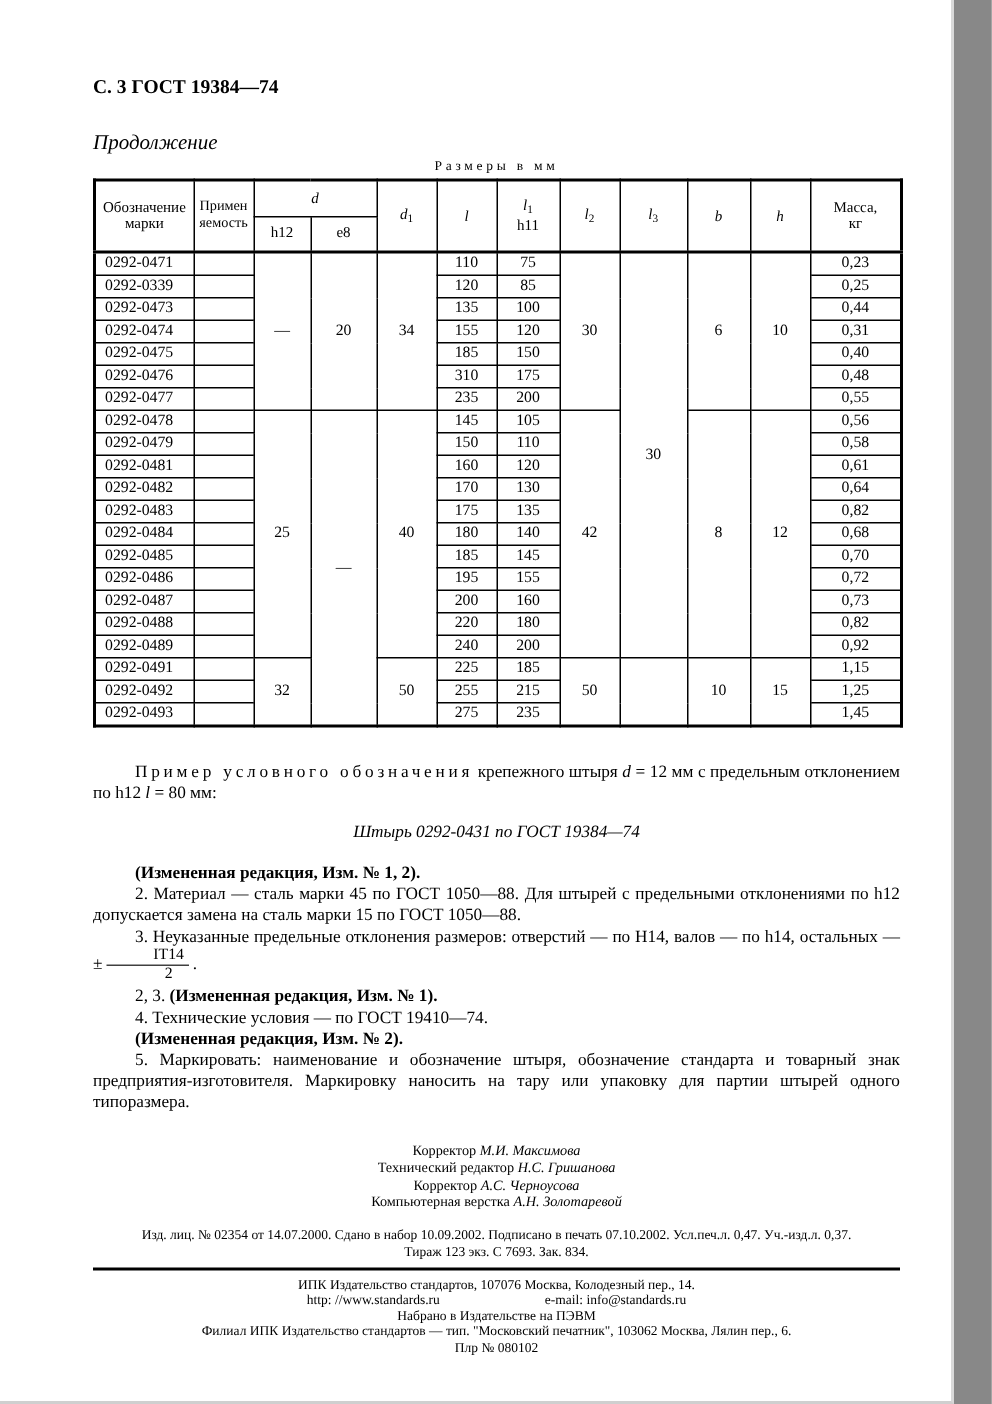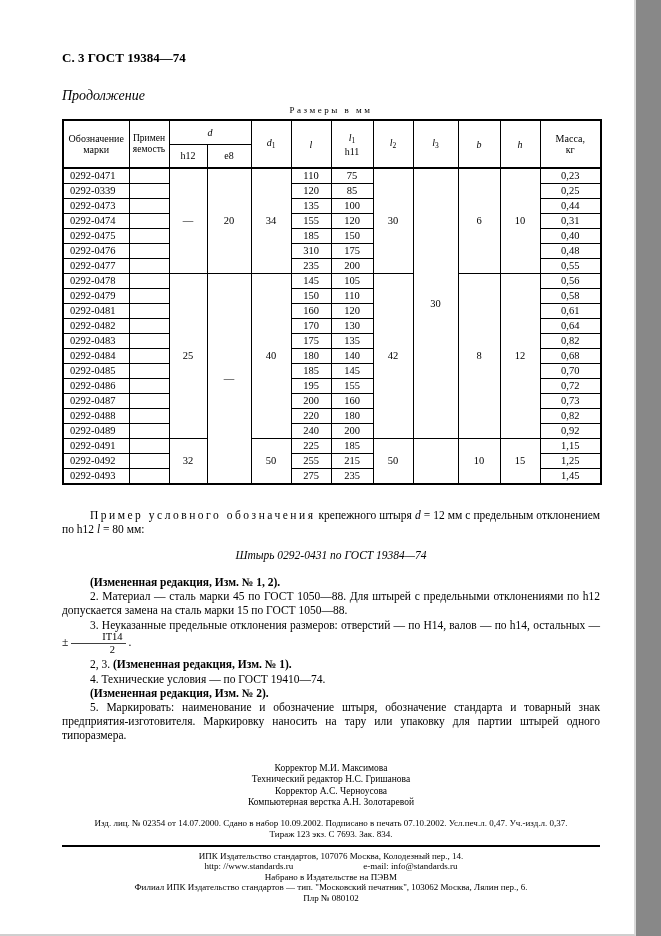--- a/index.html
+++ b/index.html
@@ -50,21 +50,21 @@
   .spaced { letter-spacing: 2.5px; }
   .center-line { text-align: center; text-indent: 0; margin: 12px; }
   .ital { font-style: italic; }
   .bold { font-weight: bold; }
   .frac { display: inline-block; vertical-align: middle; text-align: center; line-height: 10px; font-size: 10.5px; }
   .frac .num { display: block; border-bottom: 1px solid #404040; padding: 0 3px 1px 3px; }
   .frac .den { display: block; padding-top: 1px; }
   .frac-line { margin-top: 1px; margin-bottom: 2px; }
 
   .colophon { margin-top: 20px; text-align: center; font-size: 9.5px; line-height: 11.5px; }
-  .colophon .name { }
+  .colophon .name { font-style: italic; }
   .imprint { margin-top: 9px; text-align: center; font-size: 9px; line-height: 11px; }
   .rule { margin-top: 5px; border-top: 2px solid #000; height: 0; }
   .publisher { margin-top: 4px; text-align: center; font-size: 9px; line-height: 10.5px; }
   .publisher .gap { display: inline-block; width: 70px; }
 </style>
 </head>
 <body>
 
 <div class="page">
   <div class="content">

